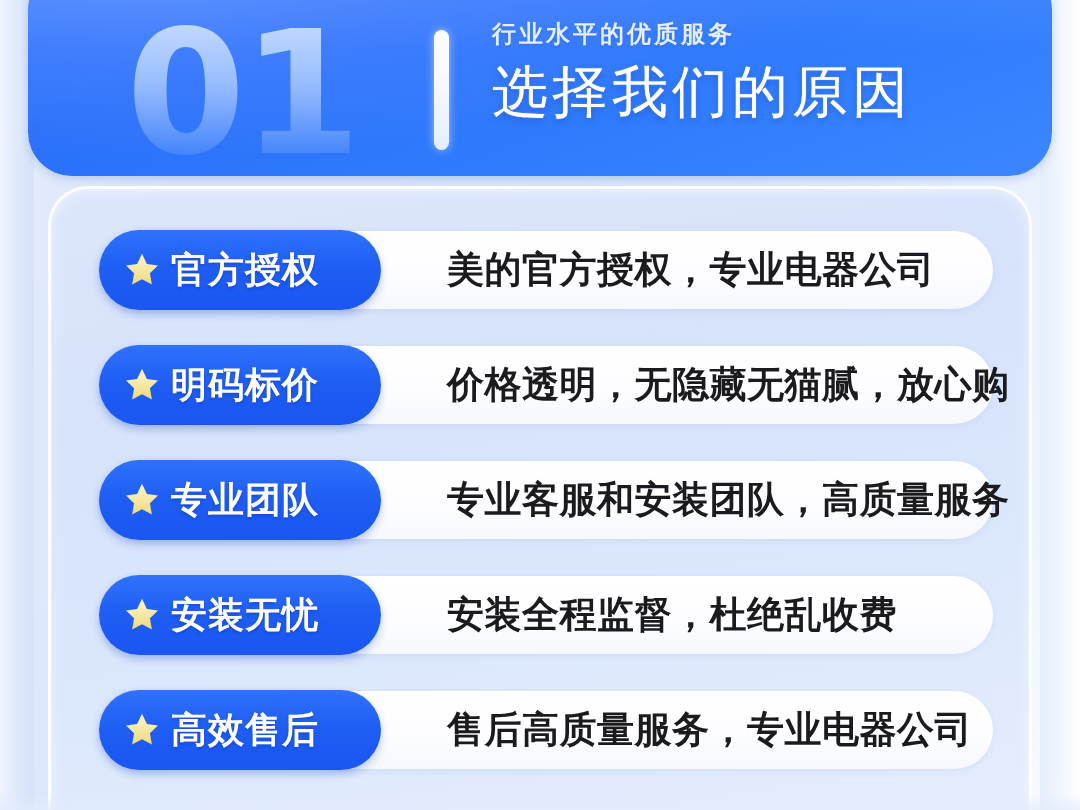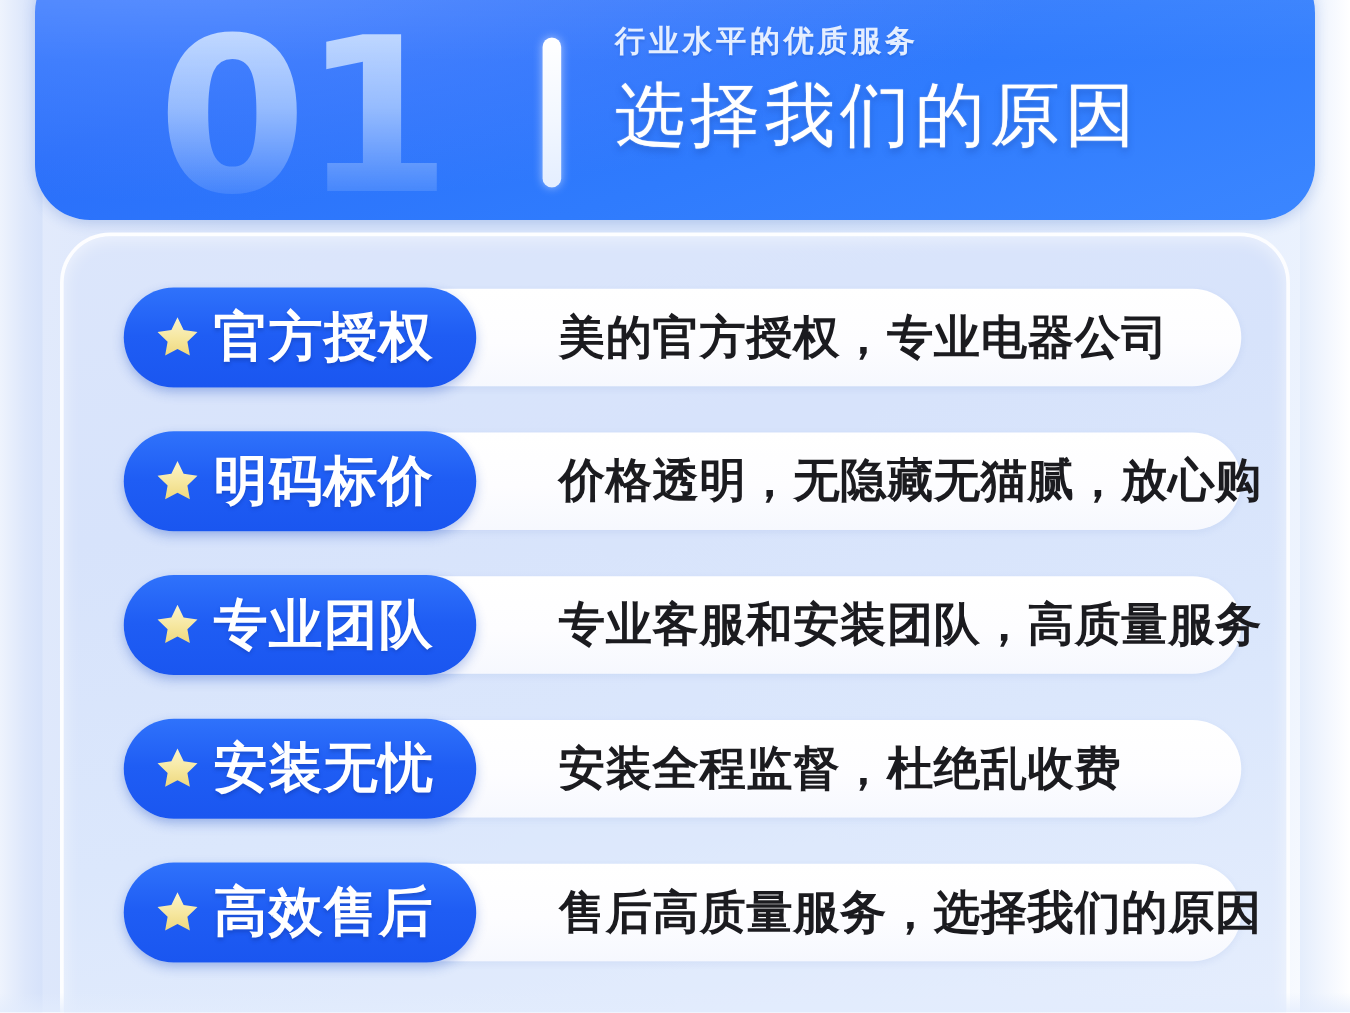--- a/index.html
+++ b/index.html
@@ -177,21 +177,21 @@
 
   .star-icon {
     width: 38px;
     height: 38px;
     flex: 0 0 38px;
     margin-right: 10px;
     display: block;
   }
 
   .badge-label {
-    font-size: 43px;
+    font-size: 36px;
     font-weight: 700;
     letter-spacing: 1px;
     color: #ffffff;
     line-height: 1;
     white-space: nowrap;
     text-shadow: 0 2px 3px rgba(15,50,150,0.35);
   }
 
   .row-desc {
     position: absolute;
@@ -315,19 +315,19 @@
                   <linearGradient id="sg" x1="0" y1="0" x2="0" y2="1">
                     <stop offset="0%" stop-color="#fbf4cd"></stop>
                     <stop offset="55%" stop-color="#f6e79f"></stop>
                     <stop offset="100%" stop-color="#eed87f"></stop>
                   </linearGradient>
                 </defs>
                 <path fill="url(#sg)" d="M12 1.8l3.1 6.45 7.0 0.95-5.1 4.9 1.25 7.05L12 17.8l-6.25 3.35L7 14.1 1.9 9.2l7.0-0.95z"></path>
               </svg></span>
             <span class="badge-label">高效售后</span>
           </div>
-          <div class="row-desc">售后高质量服务，选择我们的原因</div>
+          <div class="row-desc">售后高质量服务，专业电器公司</div>
         </div>
       </div>
   </div>
 
   <div class="bottom-fade"></div>
 </div>
 
 </body></html>

